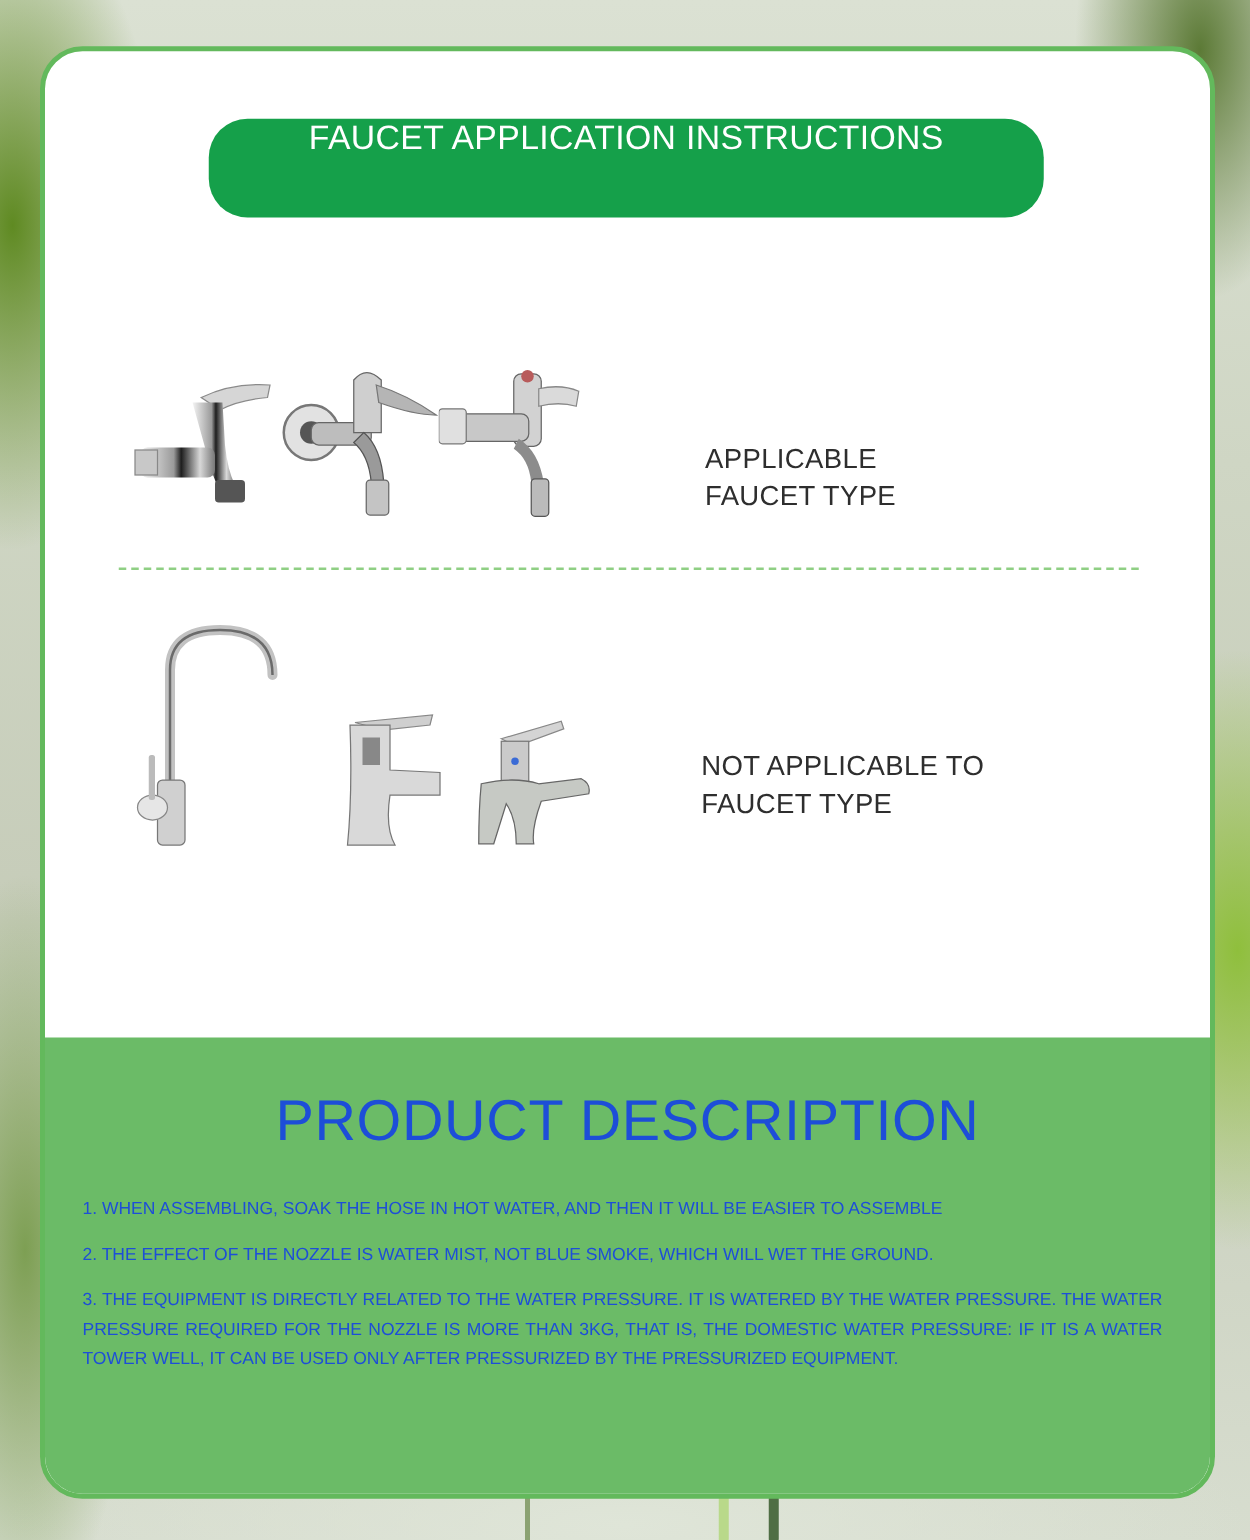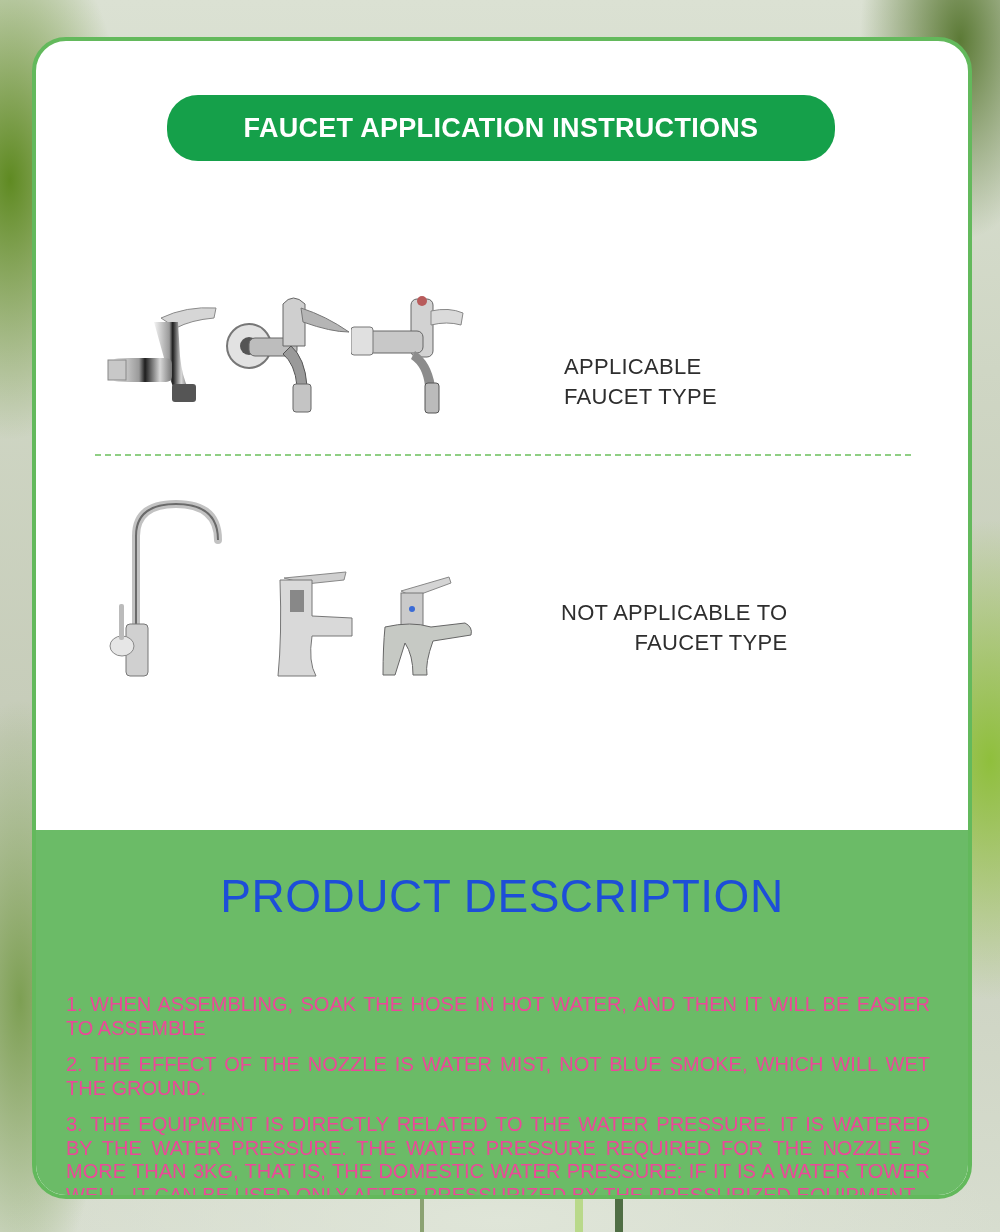--- a/index.html
+++ b/index.html
@@ -23,45 +23,45 @@
     left: 32px; top: 37px;
     width: 940px; height: 1162px;
     border: 4px solid #63b95c;
     border-radius: 34px;
     background: #ffffff;
     overflow: hidden;
   }
   .header-pill {
     position: absolute;
     left: 131px; top: 54px;
-    width: 668px; height: 66px;
+    width: 668px; height: 79px;
     border-radius: 31px;
     background: #15a04a;
     color: #ffffff;
     font-size: 27px;
     letter-spacing: 0.3px;
-    display: flex; align-items: center; justify-content: center; font-weight: bold;
+    display: flex; align-items: flex-start; justify-content: center;
   }
   .faucet-row {
     position: absolute;
     left: 70px;
     display: flex; align-items: flex-end;
   }
   .row-applicable { top: 240px; height: 135px; }
   .row-not { top: 450px; height: 190px; }
   .faucet { display: block; }
   .type-label {
     position: absolute;
     color: #2e2e2e;
     font-size: 22px;
     line-height: 30px;
     letter-spacing: 0.3px;
   }
   .label-applicable { left: 528px; top: 263px; margin-top: 48px; }
-  .label-not { left: 525px; top: 557px; text-align: right; }
+  .label-not { left: 525px; top: 557px; }
   .divider {
     position: absolute;
     left: 59px; top: 413px;
     width: 816px; height: 0;
     border-top: 2px dashed #8fcf84;
   }
   .desc-panel {
     position: absolute;
     left: 0; top: 789px;
     width: 932px; height: 369px;
@@ -71,24 +71,24 @@
     position: absolute;
     left: 0; top: 828px;
     width: 932px;
     text-align: center;
     color: #1d4ed8;
     font-size: 46px;
     letter-spacing: 0.5px;
   }
   .desc-list {
     position: absolute;
-    left: 30px; top: 952px;
+    left: 30px; top: 914px;
     width: 864px;
-    color: #ec4899;
-    font-size: 20px;
+    color: #1d4ed8;
+    font-size: 14px;
     line-height: 23.5px;
     text-align: justify;
   }
   .desc-item { margin-bottom: 13px; }
 </style>
 </head>
 <body>
 
 <div class="bg-stem" style="left:575px;background:#b9d98a;"></div>
 <div class="bg-stem" style="left:615px;background:#4f6e44;"></div>

